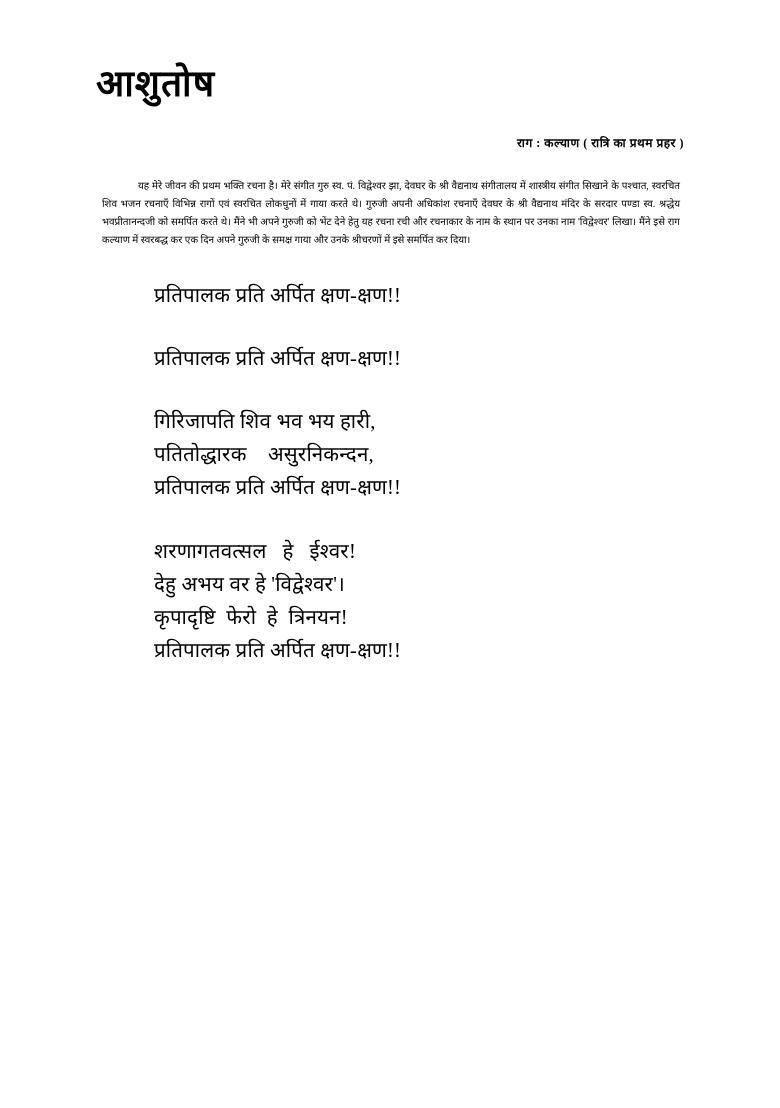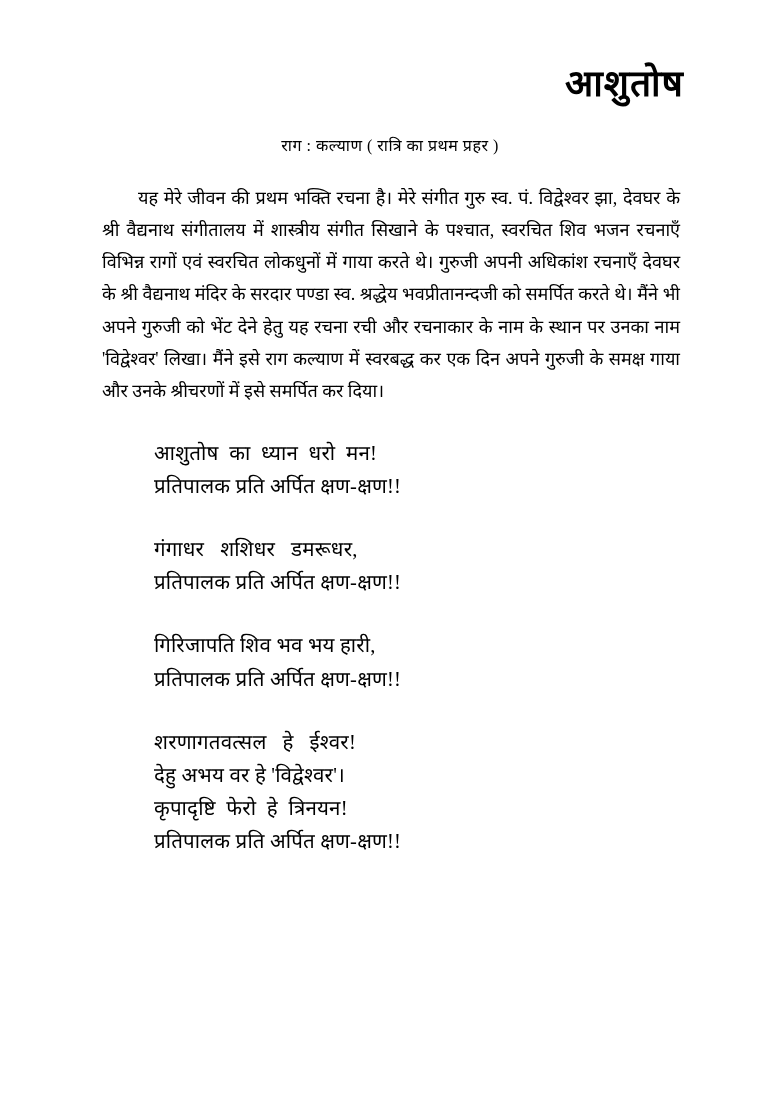--- a/index.html
+++ b/index.html
@@ -15,38 +15,38 @@
     overflow: hidden;
   }
   .page {
     position: relative;
     width: 780px;
     height: 1108px;
     box-sizing: border-box;
     padding: 0 96px;
   }
   .title {
-    text-align: right;
+    text-align: left;
     font-size: 37px;
     font-weight: bold;
     letter-spacing: 1px;
     margin-top: 62px;
     margin-bottom: 0;
     line-height: 1.2;
   }
   .raga-line {
-    text-align: center;
-    font-size: 16px;
-    font-weight: normal;
+    text-align: right;
+    font-size: 12px;
+    font-weight: bold;
     margin-top: 28px;
     letter-spacing: 0.5px;
   }
   .intro {
     margin-top: 26px;
-    font-size: 18px;
+    font-size: 10px;
     line-height: 1.78;
     text-align: justify;
     text-justify: inter-word;
     text-indent: 36px;
     padding-left: 6px;
     padding-right: 4px;
   }
   .verses {
     margin-top: 30px;
     padding-left: 58px;
@@ -71,31 +71,30 @@
 
   <h1 class="title">आशुतोष</h1>
 
   <div class="raga-line">राग : कल्याण ( रात्रि का प्रथम प्रहर )</div>
 
   <p class="intro">यह मेरे जीवन की प्रथम भक्ति रचना है। मेरे संगीत गुरु स्व. पं. विद्वेश्वर झा, देवघर के श्री वैद्यनाथ संगीतालय में शास्त्रीय संगीत सिखाने के पश्चात, स्वरचित शिव भजन रचनाएँ विभिन्न रागों एवं स्वरचित लोकधुनों में गाया करते थे। गुरुजी अपनी अधिकांश रचनाएँ देवघर के श्री वैद्यनाथ मंदिर के सरदार पण्डा स्व. श्रद्धेय भवप्रीतानन्दजी को समर्पित करते थे। मैंने भी अपने गुरुजी को भेंट देने हेतु यह रचना रची और रचनाकार के नाम के स्थान पर उनका नाम 'विद्वेश्वर' लिखा। मैंने इसे राग कल्याण में स्वरबद्ध कर एक दिन अपने गुरुजी के समक्ष गाया और उनके श्रीचरणों में इसे समर्पित कर दिया।</p>
 
   <div class="verses">
 
     <div class="stanza">
-      <div class="vline">आशुतोष  का  ध्यान  धरो  मन!</div>
       <div class="vline">प्रतिपालक प्रति अर्पित क्षण-क्षण!!</div>
     </div>
 
     <div class="stanza">
-      <div class="vline">गंगाधर   शशिधर   डमरूधर,</div>
       <div class="vline">प्रतिपालक प्रति अर्पित क्षण-क्षण!!</div>
     </div>
 
     <div class="stanza">
       <div class="vline">गिरिजापति शिव भव भय हारी,</div>
+      <div class="vline">पतितोद्धारक    असुरनिकन्दन,</div>
       <div class="vline">प्रतिपालक प्रति अर्पित क्षण-क्षण!!</div>
     </div>
 
     <div class="stanza">
       <div class="vline">शरणागतवत्सल   हे   ईश्वर!</div>
       <div class="vline">देहु अभय वर हे 'विद्वेश्वर'।</div>
       <div class="vline">कृपादृष्टि  फेरो  हे  त्रिनयन!</div>
       <div class="vline">प्रतिपालक प्रति अर्पित क्षण-क्षण!!</div>
     </div>
 

